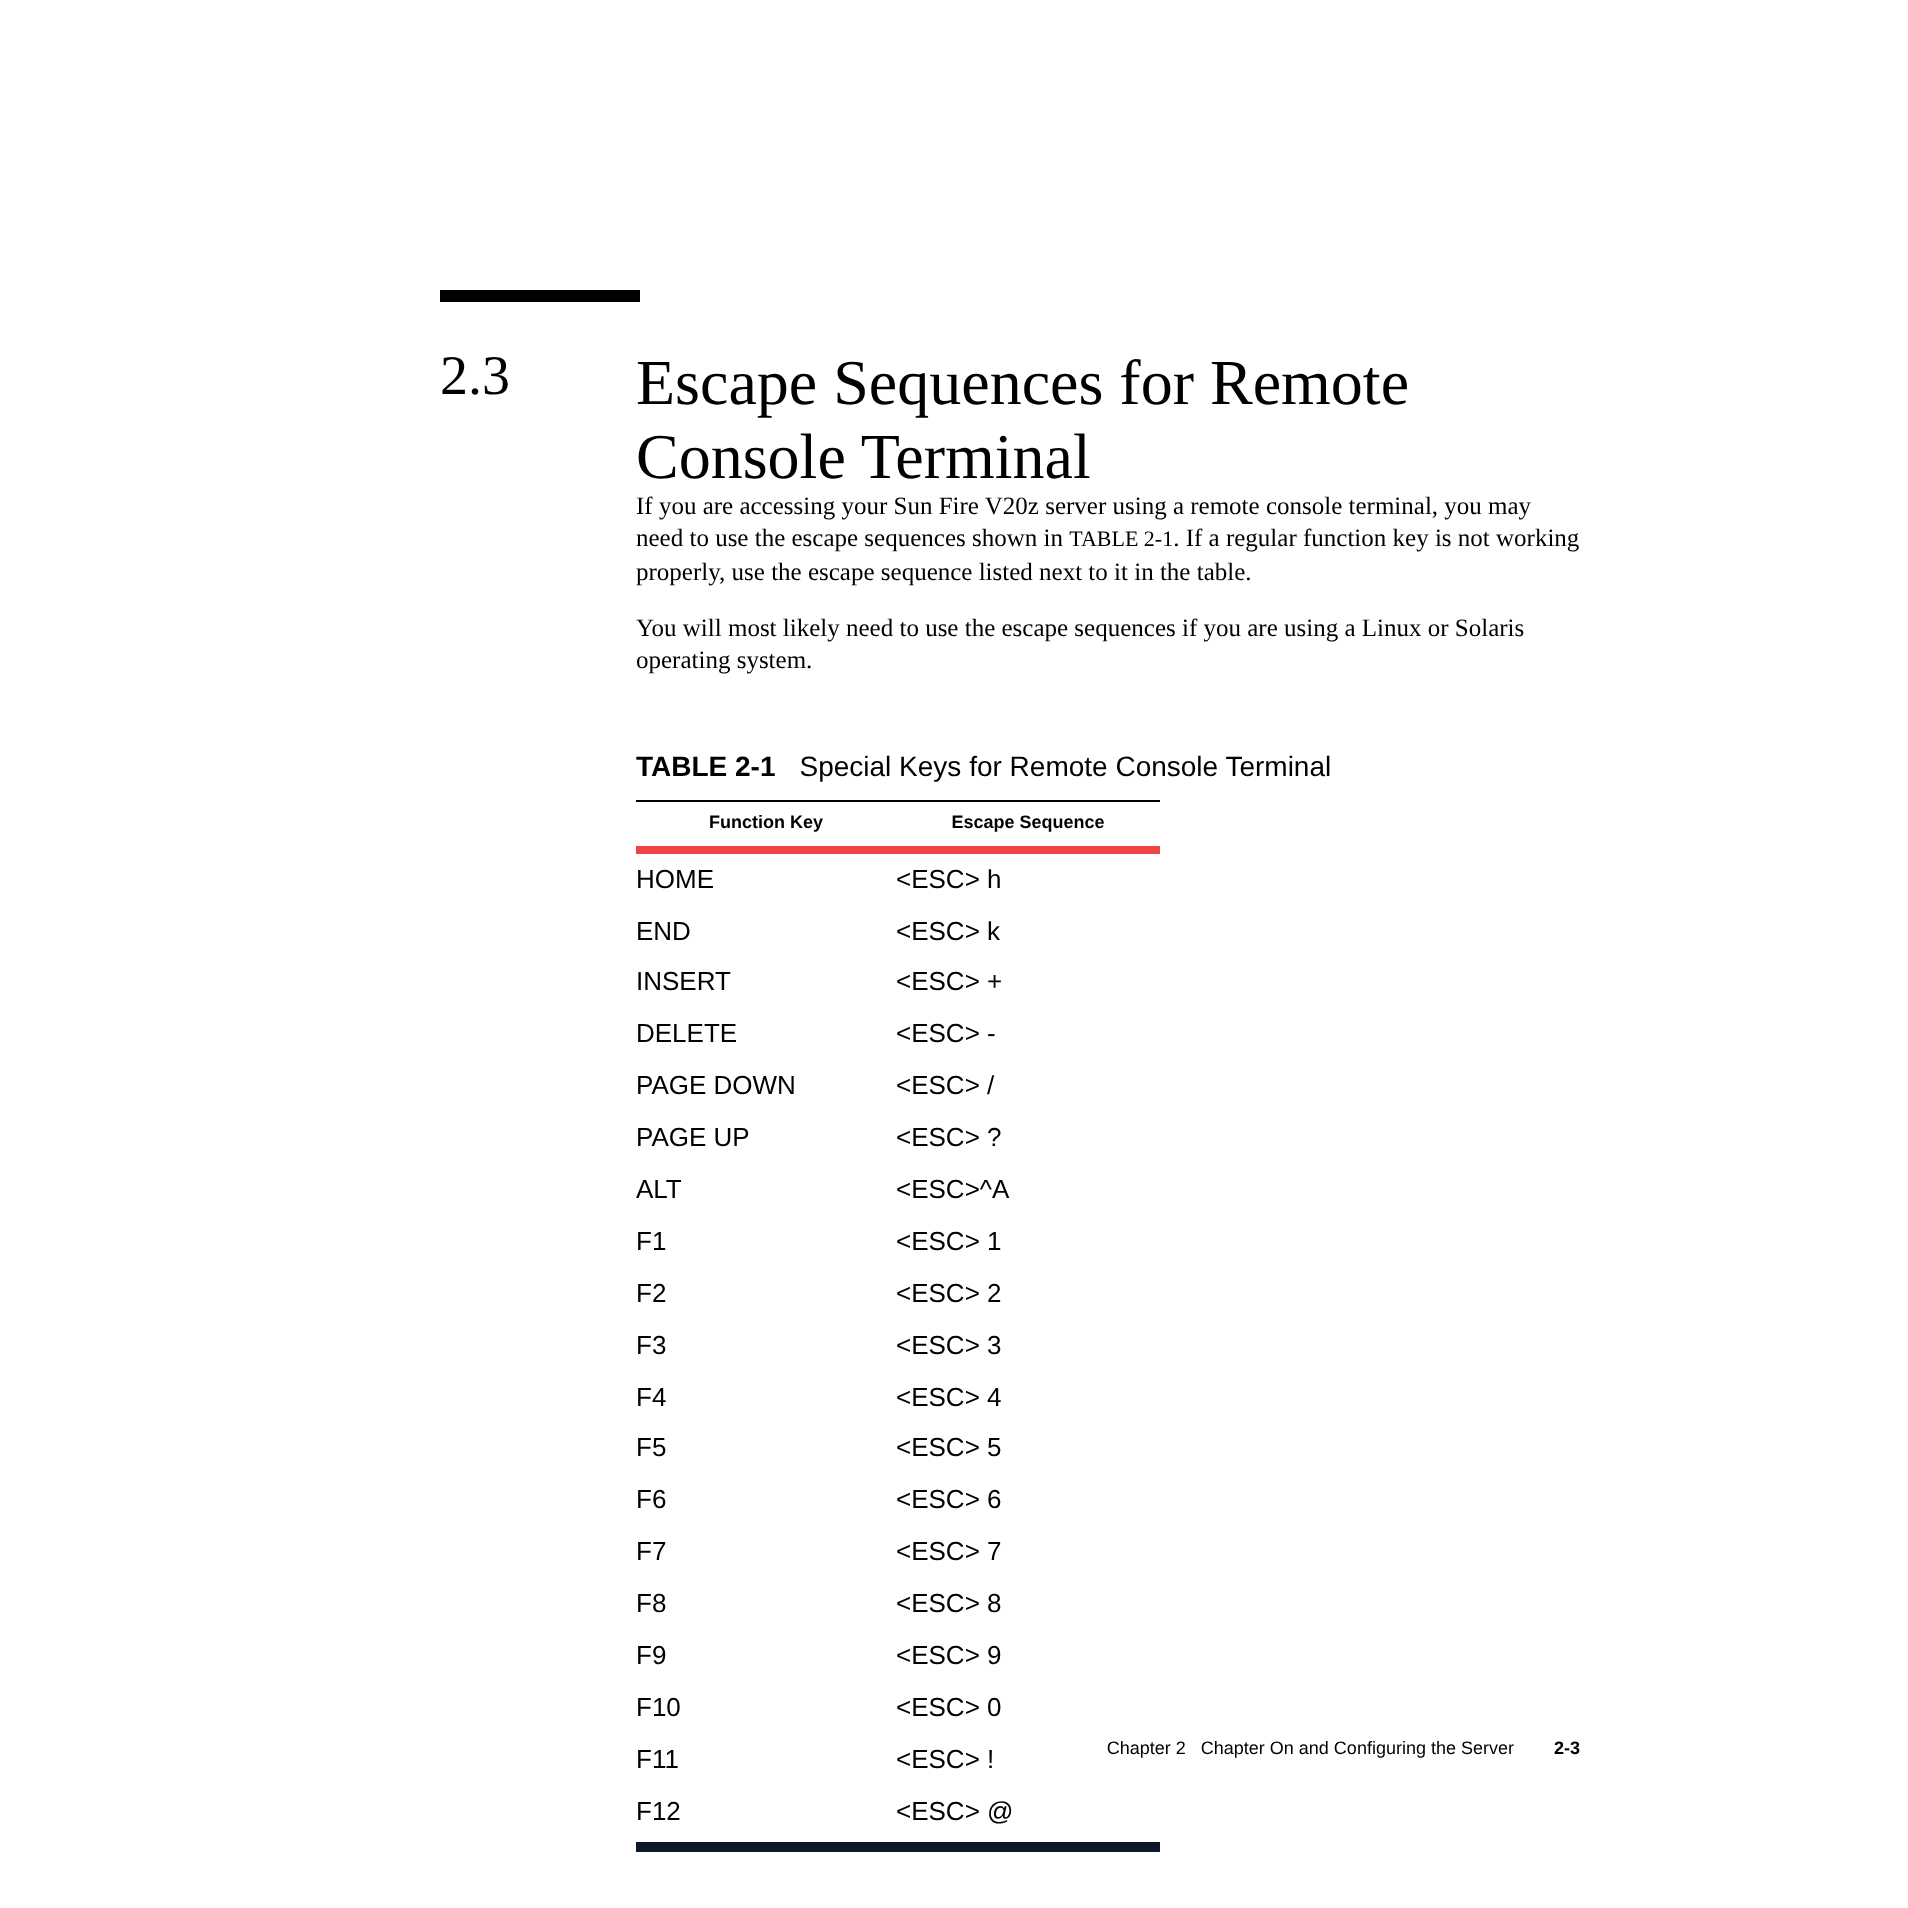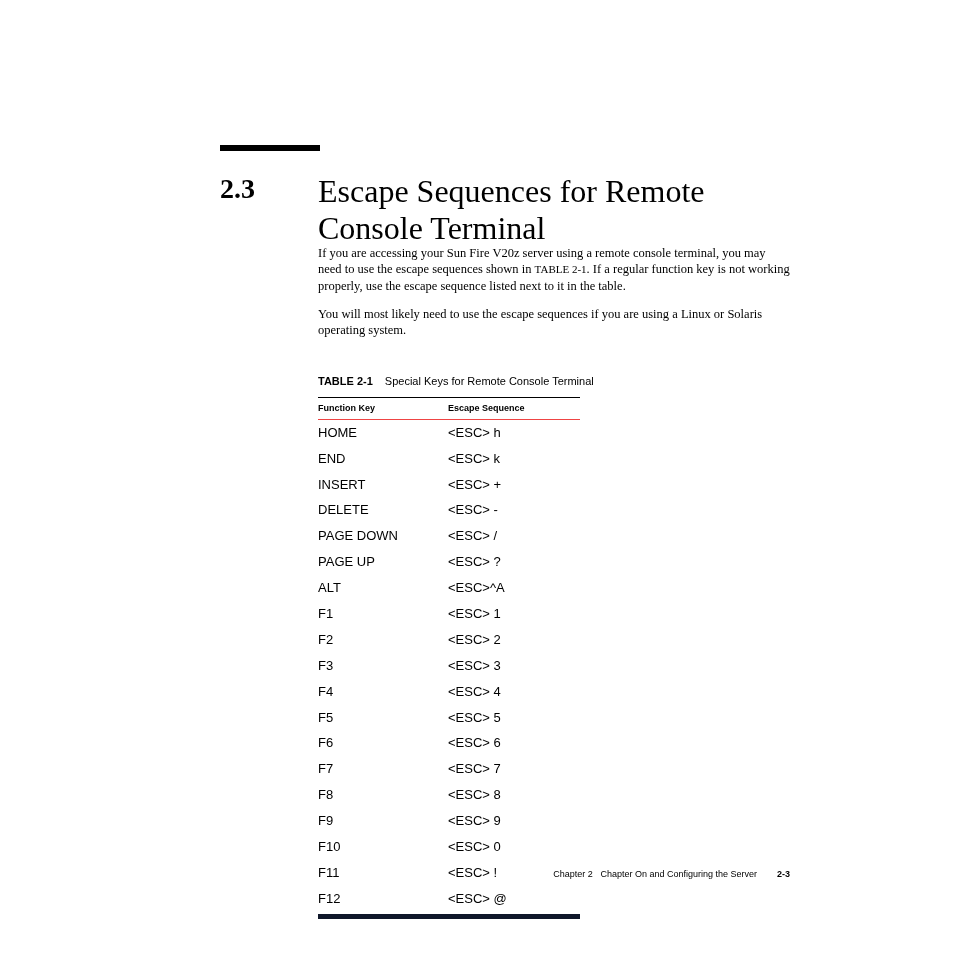--- a/index.html
+++ b/index.html
@@ -26,21 +26,21 @@
     top: 145px;
     width: 100px;
     height: 6px;
     background: #000;
   }
   .section-number {
     position: absolute;
     left: 220px;
     top: 173px;
     font-size: 28px;
-    font-weight: 700;
+    font-weight: 400;
   }
   .section-title {
     position: absolute;
     left: 318px;
     top: 173px;
     right: 150px;
     font-size: 32px;
     font-weight: 400;
     line-height: 1.15;
   }
@@ -53,41 +53,41 @@
     line-height: 1.3;
   }
   .body-block p {
     margin: 0 0 12px 0;
   }
   .table-ref {
     font-variant: small-caps;
     font-size: 11px;
   }
   .table-caption {
-    font-size: 11px;
+    font-size: 14px;
     margin-top: 36px;
     margin-bottom: 8px;
     font-family: Arial, Helvetica, sans-serif;
   }
   .table-caption .cap-label {
     font-weight: bold;
     margin-right: 12px;
   }
   table.keys {
     border-collapse: collapse;
     width: 262px;
     font-family: Arial, Helvetica, sans-serif;
   }
   table.keys thead th {
-    text-align: left;
+    text-align: center;
     font-size: 9px;
     font-weight: bold;
     padding: 5px 0 5px 0;
     border-top: 1.5px solid #000;
-    border-bottom: 1px solid #ef4444;
+    border-bottom: 4px solid #ef4444;
   }
   table.keys thead th.c1 { width: 130px; }
   table.keys tbody td {
     font-size: 13px;
     padding: 4.5px 0;
     font-family: Liberation Sans, sans-serif;
   }
   table.keys tbody tr:last-child td {
     border-bottom: 5px solid #0f172a;
     padding-bottom: 6px;

